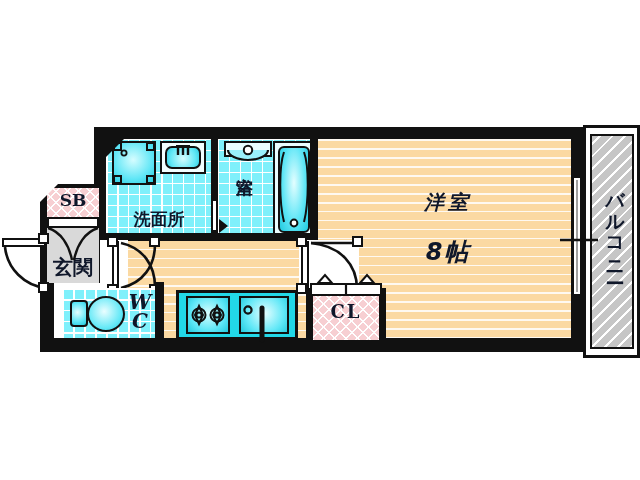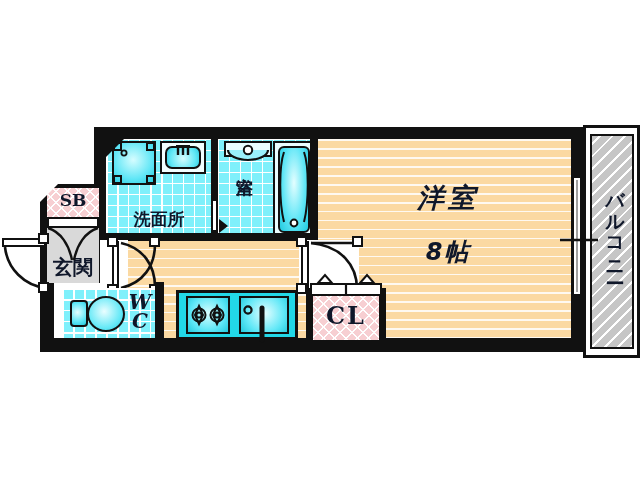--- a/index.html
+++ b/index.html
@@ -223,29 +223,29 @@
   <svg class="ov" width="640" height="480">
     <path d="M311 243 c30 3 46 22 46 46" fill="none" stroke="#111" stroke-width="2.6"></path>
     <path d="M311 243 h46" stroke="#111" stroke-width="2.6" fill="none"></path>
     <rect x="297" y="237" width="9" height="9" fill="#fff" stroke="#111" stroke-width="2"></rect>
     <rect x="297" y="284" width="9" height="9" fill="#fff" stroke="#111" stroke-width="2"></rect>
     <rect x="353" y="237" width="9" height="9" fill="#fff" stroke="#111" stroke-width="2"></rect>
   </svg>
 
   <div class="abs fill-wall" style="left:306px;top:288px;width:80px;height:52px;"></div>
   <div class="abs fill-pink" style="left:313px;top:296px;width:66px;height:44px;"></div>
-  <div class="lbl" style="left:313px;top:303px;width:66px;font-size:24px;font-family:'DejaVu Serif', serif;letter-spacing:2px;">CL</div>
+  <div class="lbl" style="left:313px;top:303px;width:66px;font-size:18px;font-family:'DejaVu Serif', serif;letter-spacing:2px;">CL</div>
   <div class="abs fill-white" style="left:310px;top:283px;width:72px;height:13px;border:2px solid #111;box-sizing:border-box;"></div>
   <svg class="ov" width="640" height="480">
     <path d="M346 283 v13" stroke="#111" stroke-width="2.2"></path>
     <path d="M318 283 l7 -8 l7 8 z" fill="#fff" stroke="#111" stroke-width="2"></path>
     <path d="M360 283 l7 -8 l7 8 z" fill="#fff" stroke="#111" stroke-width="2"></path>
   </svg>
 
-  <div class="lbl lbl-jp lbl-ital" style="left:398px;top:184px;width:100px;font-size:27px;letter-spacing:4px;">洋室</div>
+  <div class="lbl lbl-jp lbl-ital" style="left:398px;top:192px;width:100px;font-size:20px;letter-spacing:4px;">洋室</div>
   <div class="lbl lbl-jp lbl-ital" style="left:398px;top:240px;width:100px;font-size:24px;letter-spacing:2px;">8帖</div>
 
   <div class="abs fill-white" style="left:572px;top:176px;width:10px;height:120px;border:2px solid #111;box-sizing:border-box;"></div>
   <svg class="ov" width="640" height="480">
     <path d="M577 180 v112" stroke="#8a8a8a" stroke-width="1.6"></path>
     <path d="M560 240 h38" stroke="#111" stroke-width="2.4"></path>
   </svg>
 
   <svg class="ov" width="640" height="480">
     <path d="M106 139 L124 139 L106 157 Z" fill="#111"></path>

